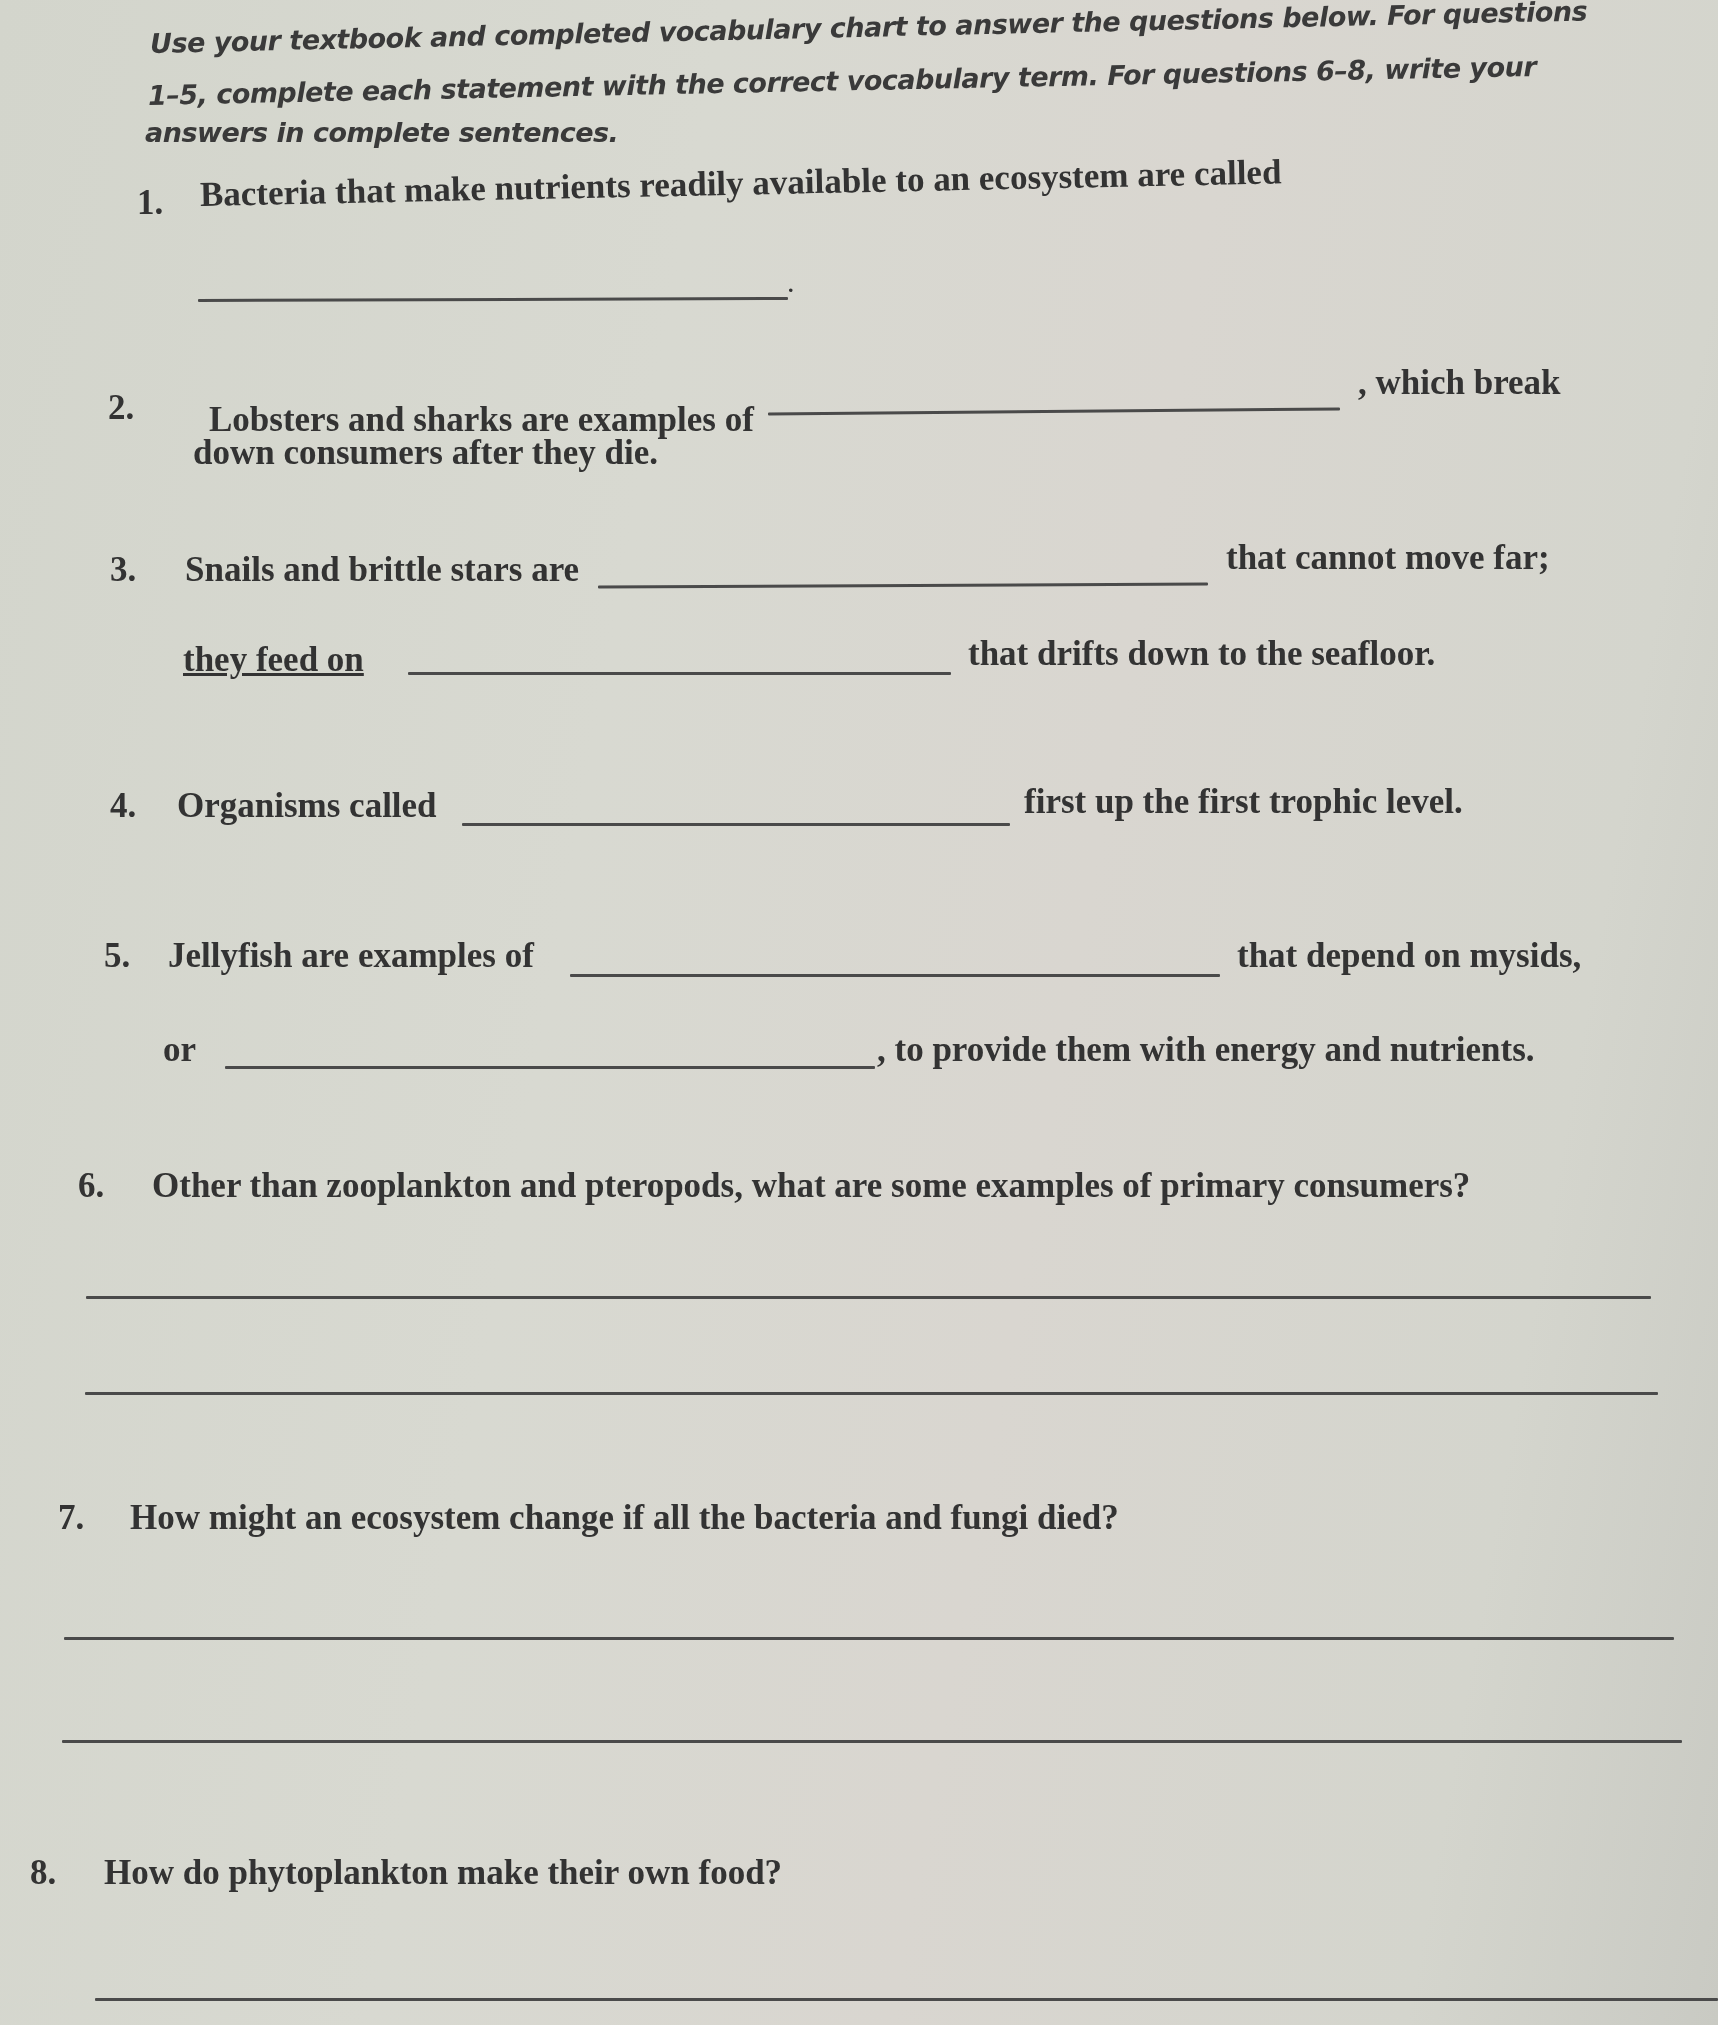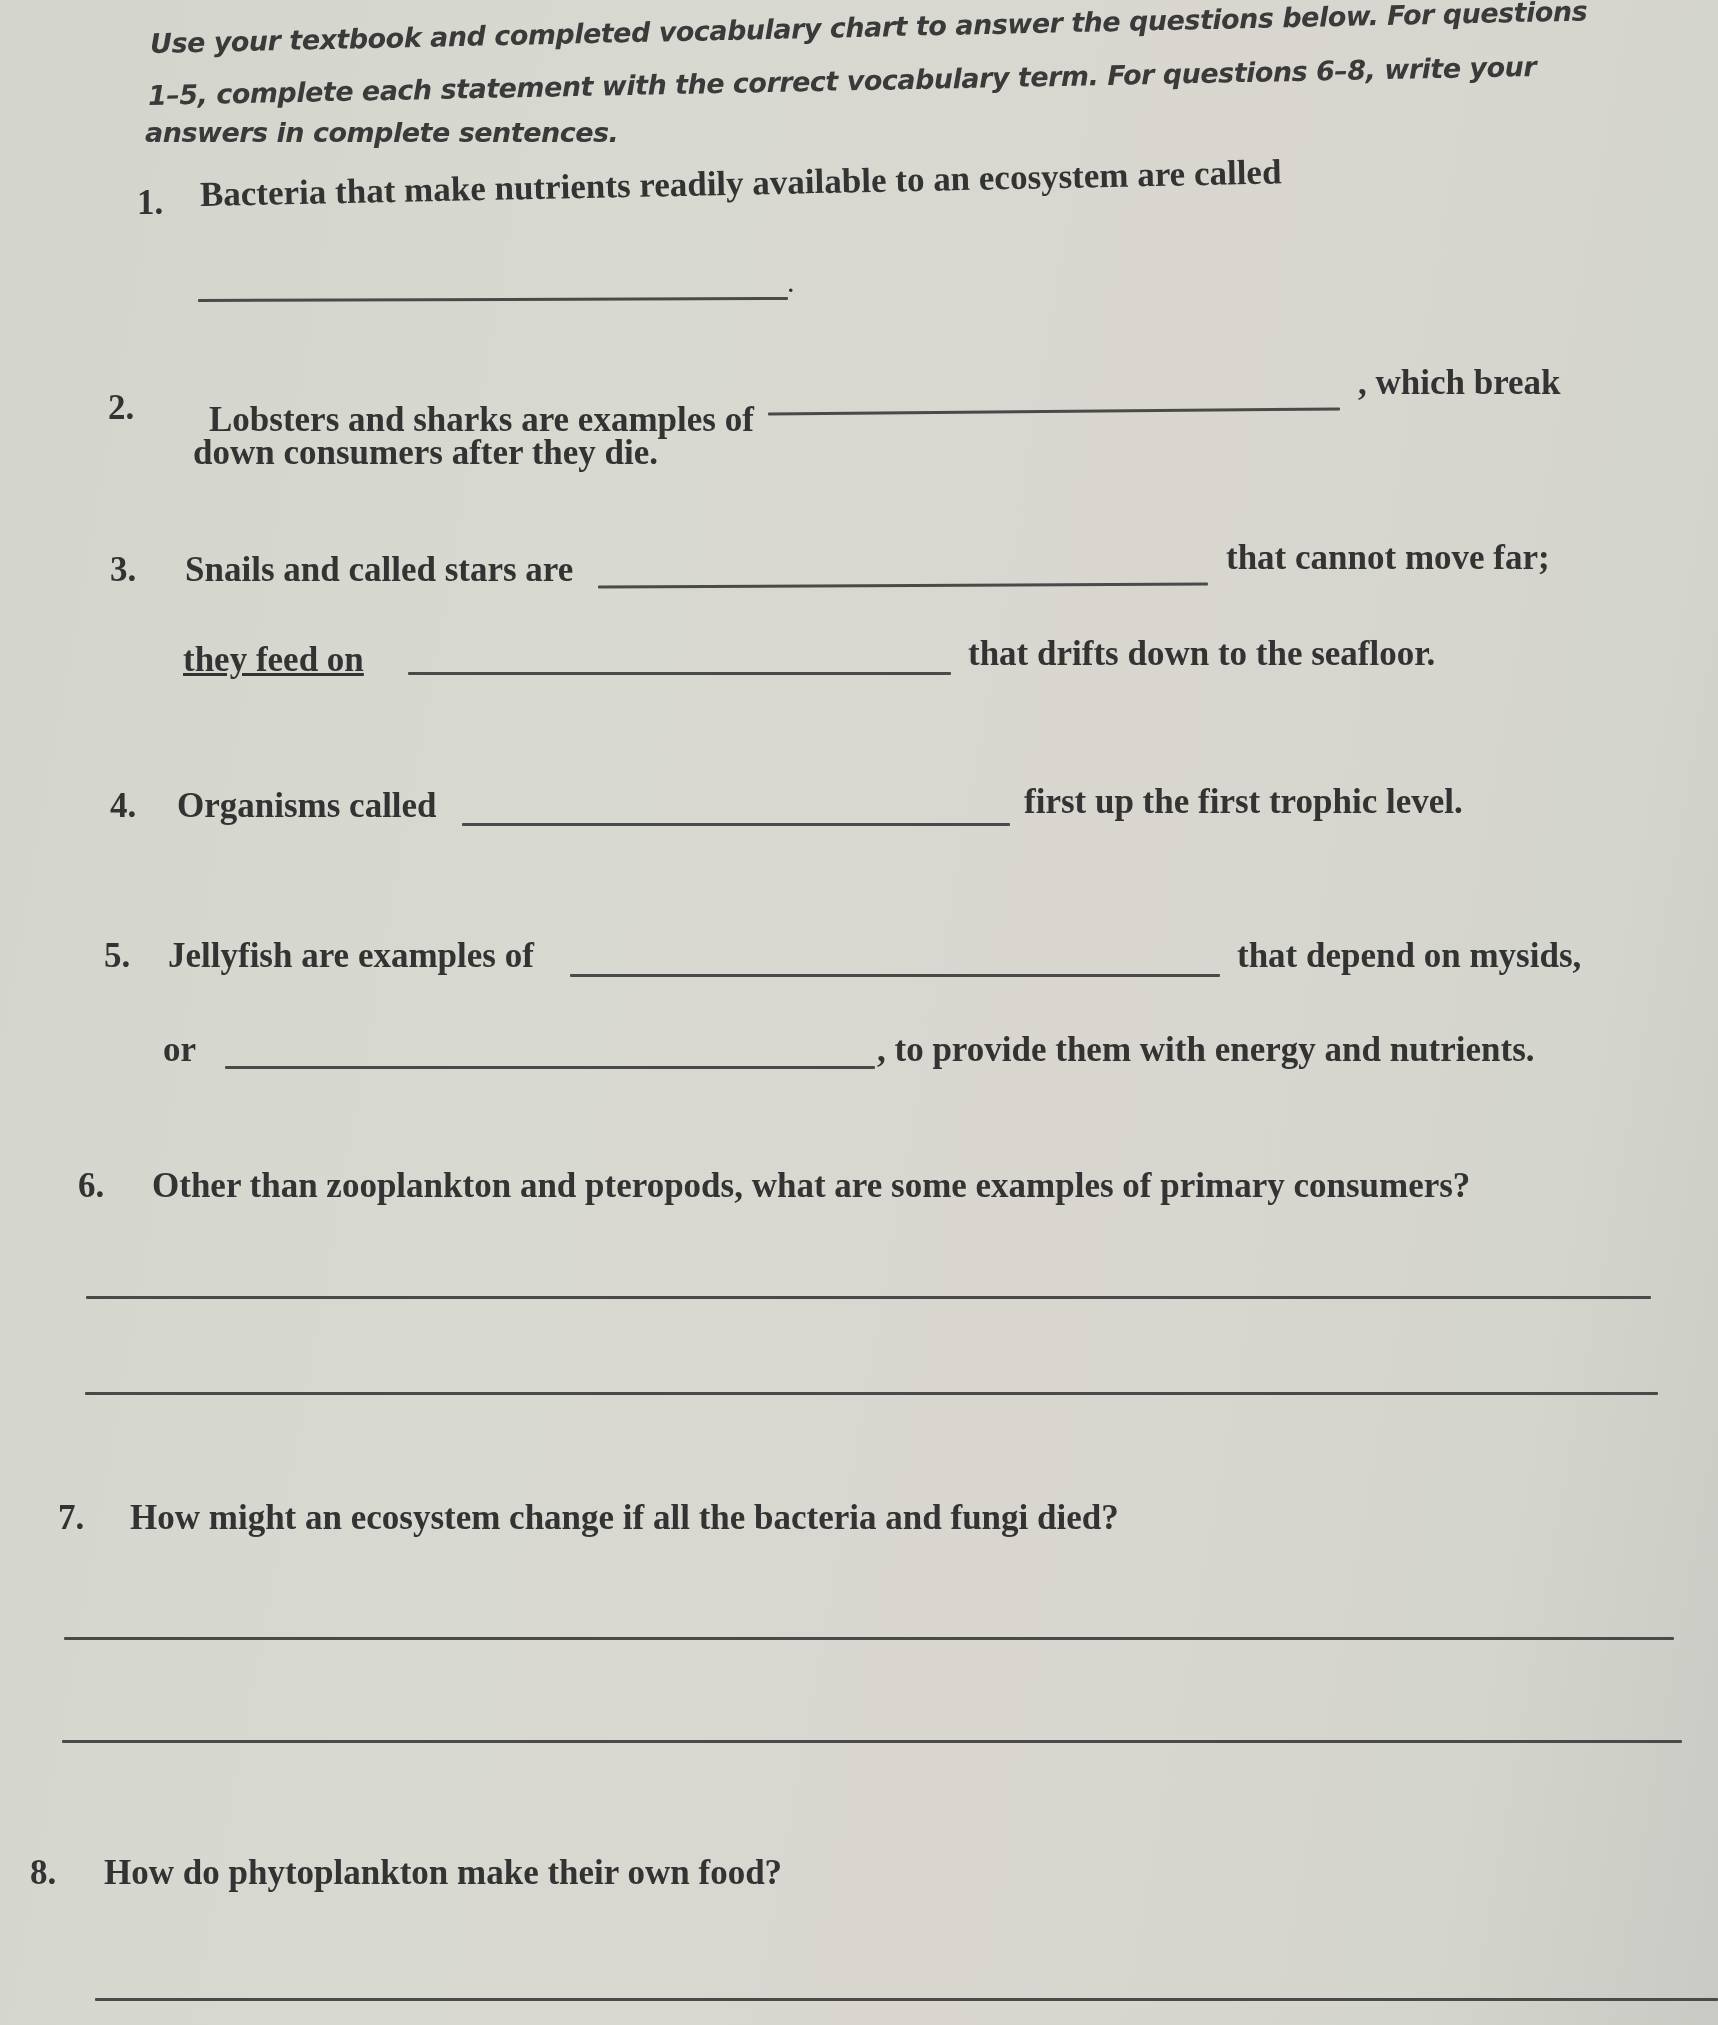--- a/index.html
+++ b/index.html
@@ -35,21 +35,21 @@
 <div>
   <span class="abs q" style="left:108px;top:388px;">2.</span>
   <span class="abs q" style="left:193px;top:400px;margin-left:16px;">Lobsters and sharks are examples of</span>
   <div class="line" style="left:768px;top:410px;width:572px;transform:rotate(-0.5deg);"></div>
   <span class="abs q" style="left:1342px;top:363px;margin-left:16px;">, which break</span>
   <span class="abs q" style="left:193px;top:433px;">down consumers after they die.</span>
 </div>
 
 <div>
   <span class="abs q" style="left:110px;top:550px;">3.</span>
-  <span class="abs q" style="left:185px;top:550px;">Snails and called stars are</span>
+  <span class="abs q" style="left:185px;top:550px;">Snails and brittle stars are</span>
   <div class="line" style="left:598px;top:584px;width:610px;transform:rotate(-0.3deg);"></div>
   <span class="abs q" style="left:1226px;top:538px;">that cannot move far;</span>
   <span class="abs q" style="left:183px;top:640px;text-decoration:underline;">they feed on</span>
   <div class="line" style="left:408px;top:672px;width:543px;"></div>
   <span class="abs q" style="left:968px;top:634px;">that drifts down to the seafloor.</span>
 </div>
 
 <div>
   <span class="abs q" style="left:110px;top:786px;">4.</span>
   <span class="abs q" style="left:177px;top:786px;">Organisms called</span>

